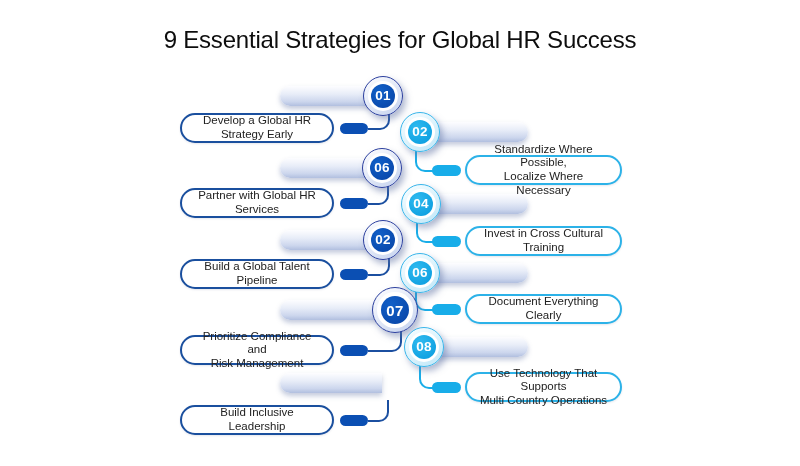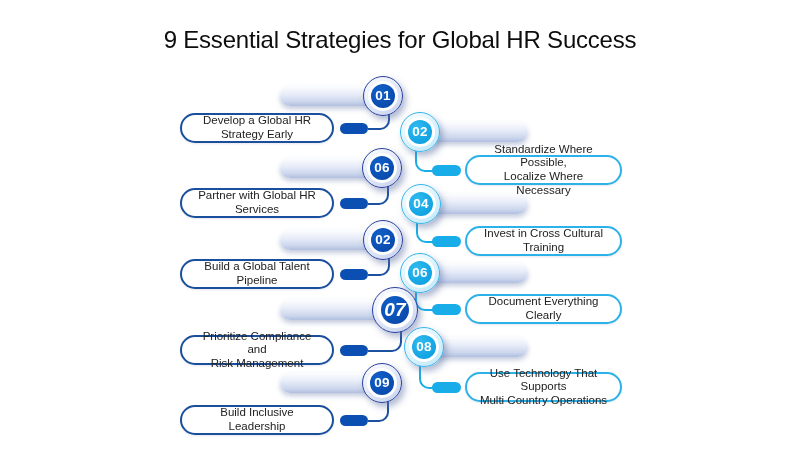--- a/index.html
+++ b/index.html
@@ -49,21 +49,21 @@
   }
   .blue .circle{border:1.5px solid #2b3f9e;background:linear-gradient(145deg,#f6f8fd 15%,#c7d4ef 95%);}
   .cyan .circle{border:1.5px solid #38b5ea;background:linear-gradient(145deg,#f1fbff 15%,#c2e8f8 95%);}
   .mid{width:80%;height:80%;border-radius:50%;background:#fff;display:flex;align-items:center;justify-content:center;}
   .inner{
     width:82%;height:82%;border-radius:50%;display:flex;align-items:center;justify-content:center;
     color:#fff;font-weight:bold;font-size:13.5px;letter-spacing:.3px;
   }
   .blue .inner{background:radial-gradient(circle at 35% 30%,#1160c8 0%,#0a4aad 75%);}
   .cyan .inner{background:radial-gradient(circle at 35% 30%,#30baef 0%,#10a2e2 75%);text-align:right;}
-  .big .inner{font-size:19px;font-style:italic;}
+  .big .inner{font-size:15px;}
 </style>
 </head>
 <body>
 
 <div class="stage">
   <div class="title">9 Essential Strategies for Global HR Success</div>
 
   <div class="item left blue" style="--cx:383px; --cy:96px; --pcy:128px; --r:20px">
     <div class="bar"></div>
     <div class="elbow"></div>
@@ -162,19 +162,14 @@
           <div class="inner">08</div>
         </div>
       </div>
   </div>
 
   <div class="item left blue" style="--cx:382px; --cy:383px; --pcy:420px; --r:20px">
     <div class="bar"></div>
     <div class="elbow"></div>
     <div class="dash"></div>
     <div class="pill">Build Inclusive Leadership</div>
-    <div class="circle">
-        <div class="mid">
-          <div class="inner">09</div>
-        </div>
-      </div>
   </div>
 </div>
 
 </body></html>

